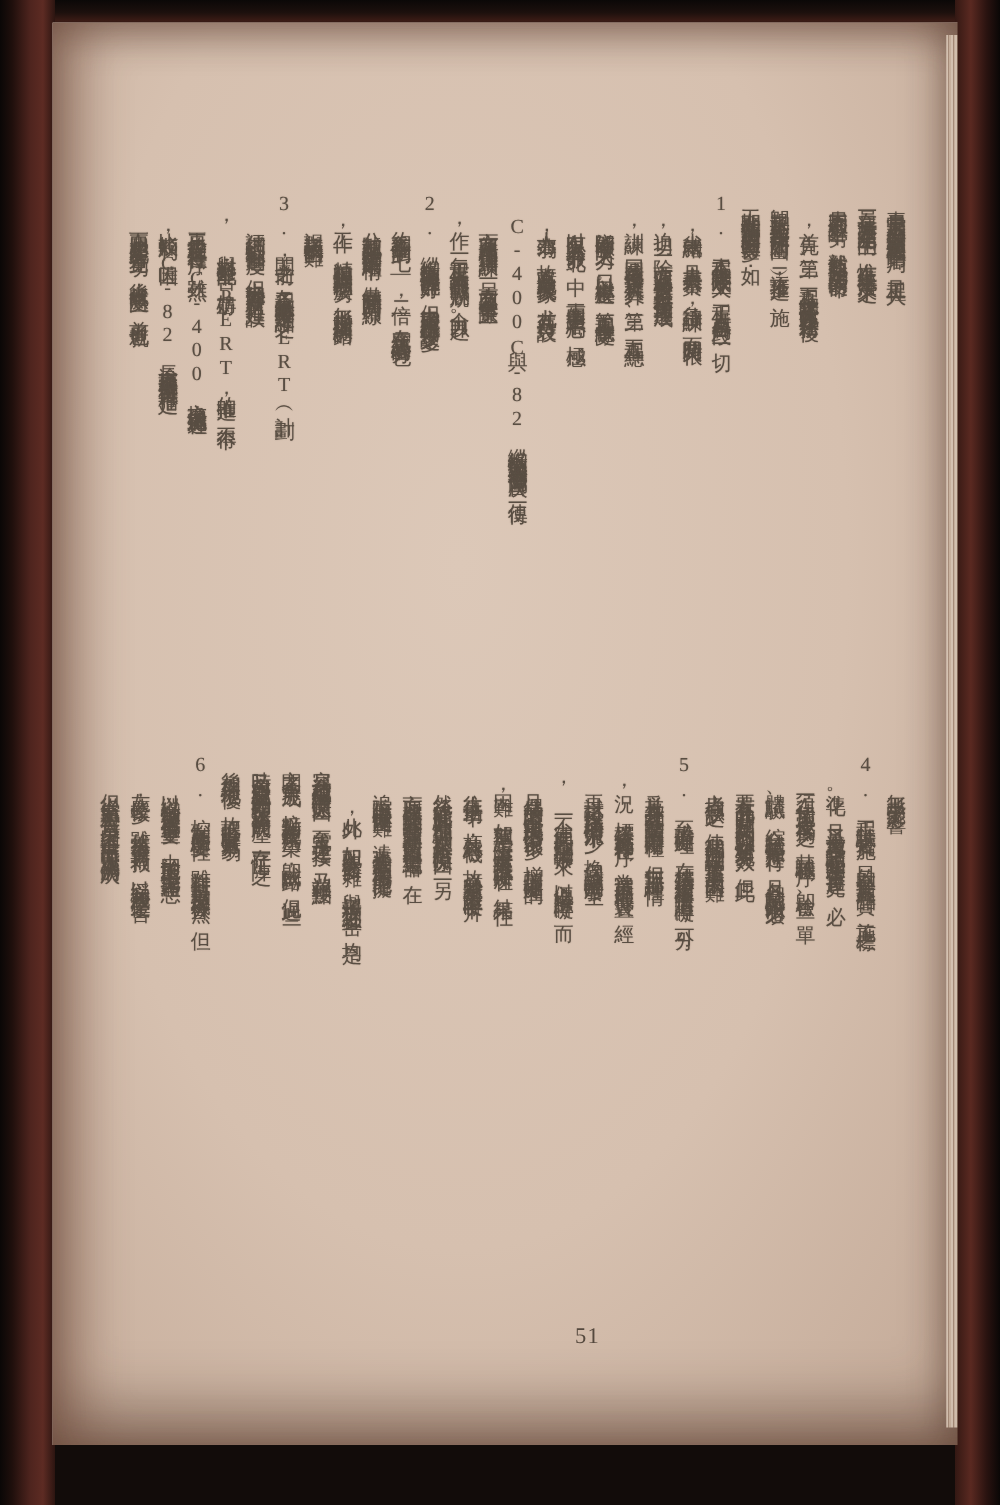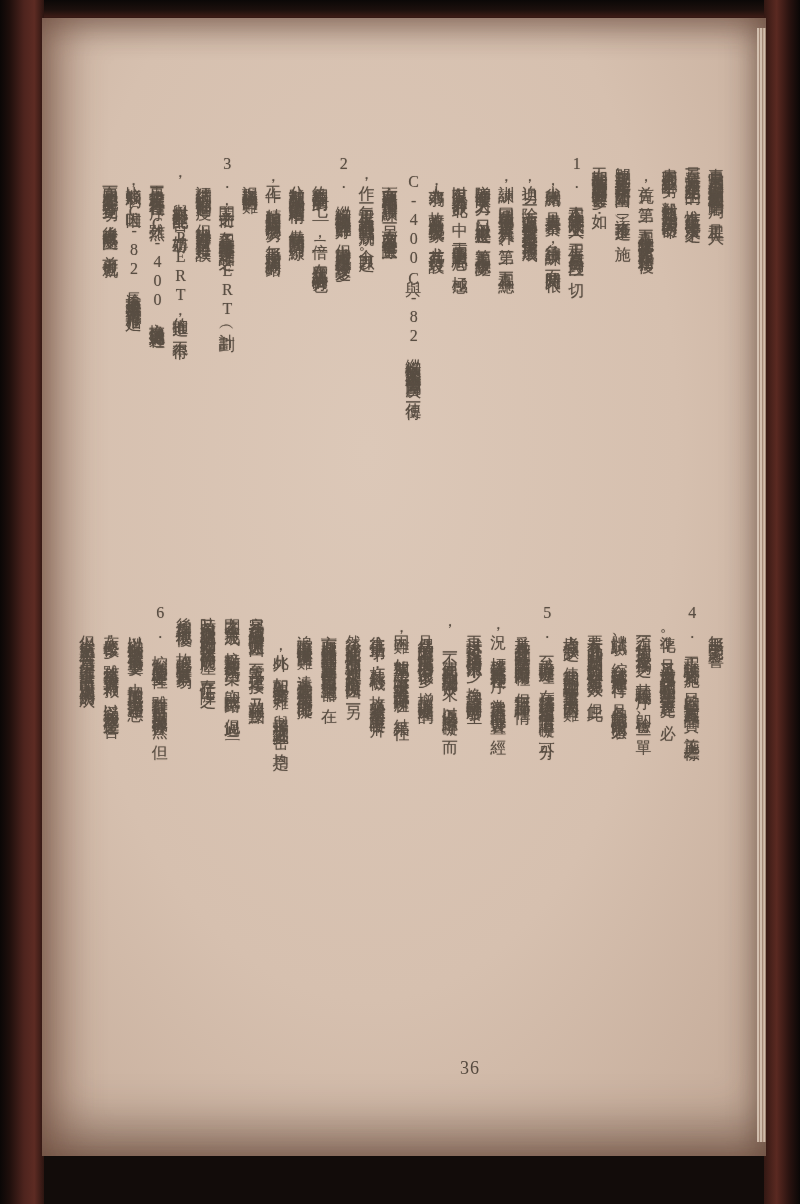--- a/index.html
+++ b/index.html
@@ -113,15 +113,15 @@
         <div class="col">容易造成碰線障礙之原因、至電路之連接，乃端賴接點</div>
         <div class="col">之閉合來完成，接點如被灰塵污染，卽成斷路，但過些</div>
         <div class="col">時又會因繼電器的動作振落積存的灰塵，在忙了一陣之</div>
         <div class="col">後却自然地恢復，故把握障礙甚爲不易。</div>
         <div class="col">6.控制灰塵的重要性，雖對任何自動交換機件皆然，但</div>
         <div class="col">　以縱橫制交換機爲最重要。由於施工環境未盡理想，</div>
         <div class="col">　灰塵較多，雖然事後努力補救，以緩和灰塵之侵害，</div>
         <div class="col">　但從空氣與工程人員身上因進進出出而帶入機房的灰</div>
       </div>
 
-    <div class="page-number">36</div>
+    <div class="page-number">51</div>
   </div>
 </div>
 
 </body></html>

